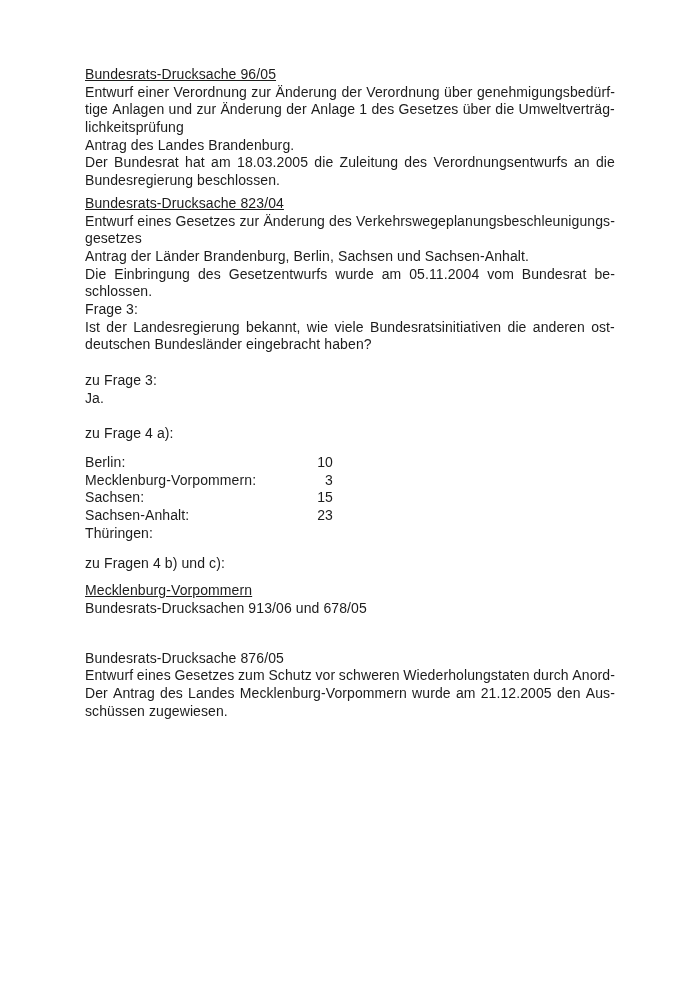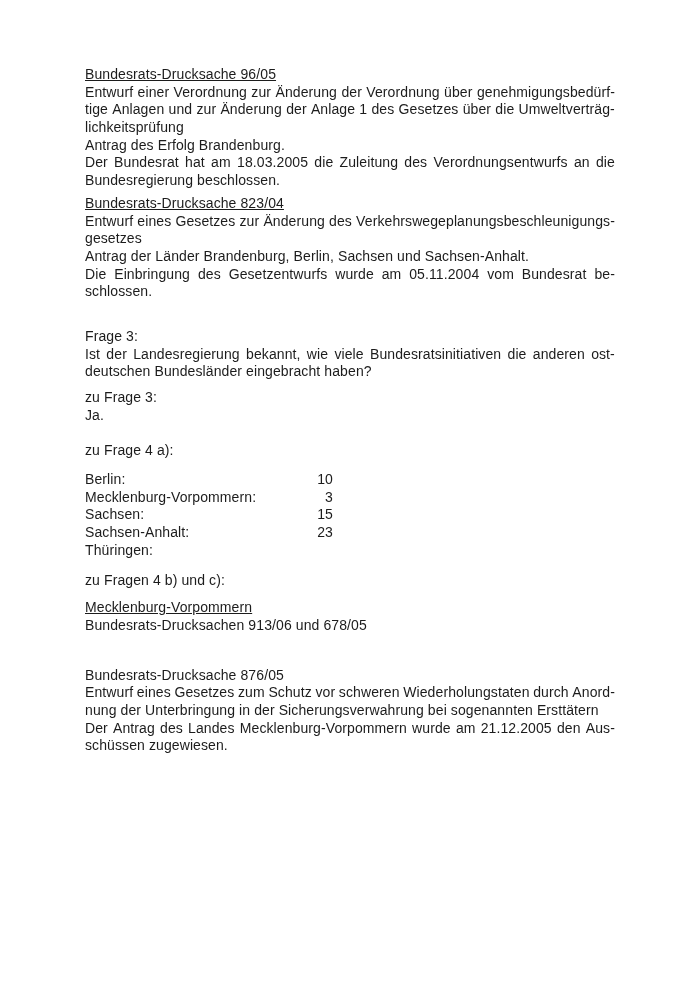--- a/index.html
+++ b/index.html
@@ -23,22 +23,22 @@
     line-height: 17.7px;
     letter-spacing: 0.1px;
   }
   .line { height: 17.7px; white-space: nowrap; }
   
   .j { display: flex; justify-content: space-between; }
   .heading { text-decoration: underline; }
 
   
   .blk-823  { margin-top: 5px; }
-  .blk-q3   { margin-top: 27px; }
-  .blk-a3   { margin-top: 8px; }
+  .blk-q3   { }
+  .blk-a3   { margin-top: 18px; }
   .blk-q4   { margin-top: 12px; }
   .blk-a4a  { margin-top: 18px; }
   .blk-tbl  { margin-top: 11px; }
   .blk-a4bc { margin-top: 12px; }
   .blk-mv   { margin-top: 10px; }
   .blk-876  { margin-top: 32px; }
 
   
   .trow { position: relative; height: 17.7px; white-space: nowrap; }
   .tval {
@@ -75,21 +75,21 @@
           <span>der</span>
           <span>Anlage</span>
           <span>1</span>
           <span>des</span>
           <span>Gesetzes</span>
           <span>über</span>
           <span>die</span>
           <span>Umweltverträg-</span>
         </div>
       <div class="line">lichkeitsprüfung</div>
-      <div class="line">Antrag des Erfolg Brandenburg.</div>
+      <div class="line">Antrag des Landes Brandenburg.</div>
       <div class="line j">
           <span>Der</span>
           <span>Bundesrat</span>
           <span>hat</span>
           <span>am</span>
           <span>18.03.2005</span>
           <span>die</span>
           <span>Zuleitung</span>
           <span>des</span>
           <span>Verordnungsentwurfs</span>
@@ -192,21 +192,20 @@
           <span>eines</span>
           <span>Gesetzes</span>
           <span>zum</span>
           <span>Schutz</span>
           <span>vor</span>
           <span>schweren</span>
           <span>Wiederholungstaten</span>
           <span>durch</span>
           <span>Anord-</span>
         </div>
-      <div class="line">nung der Unterbringung in der Sicherungsverwahrung bei sogenannten Ersttätern</div>
       <div class="line j">
           <span>Der</span>
           <span>Antrag</span>
           <span>des</span>
           <span>Landes</span>
           <span>Mecklenburg-Vorpommern</span>
           <span>wurde</span>
           <span>am</span>
           <span>21.12.2005</span>
           <span>den</span>

